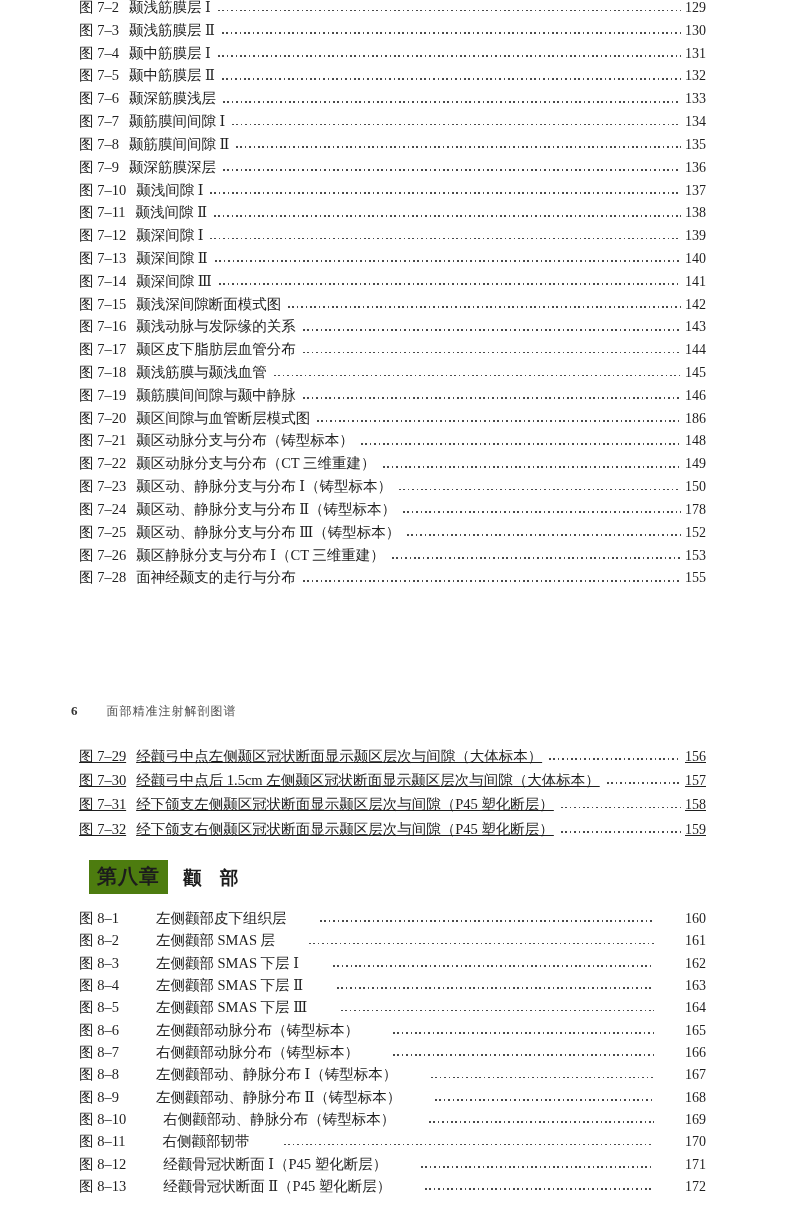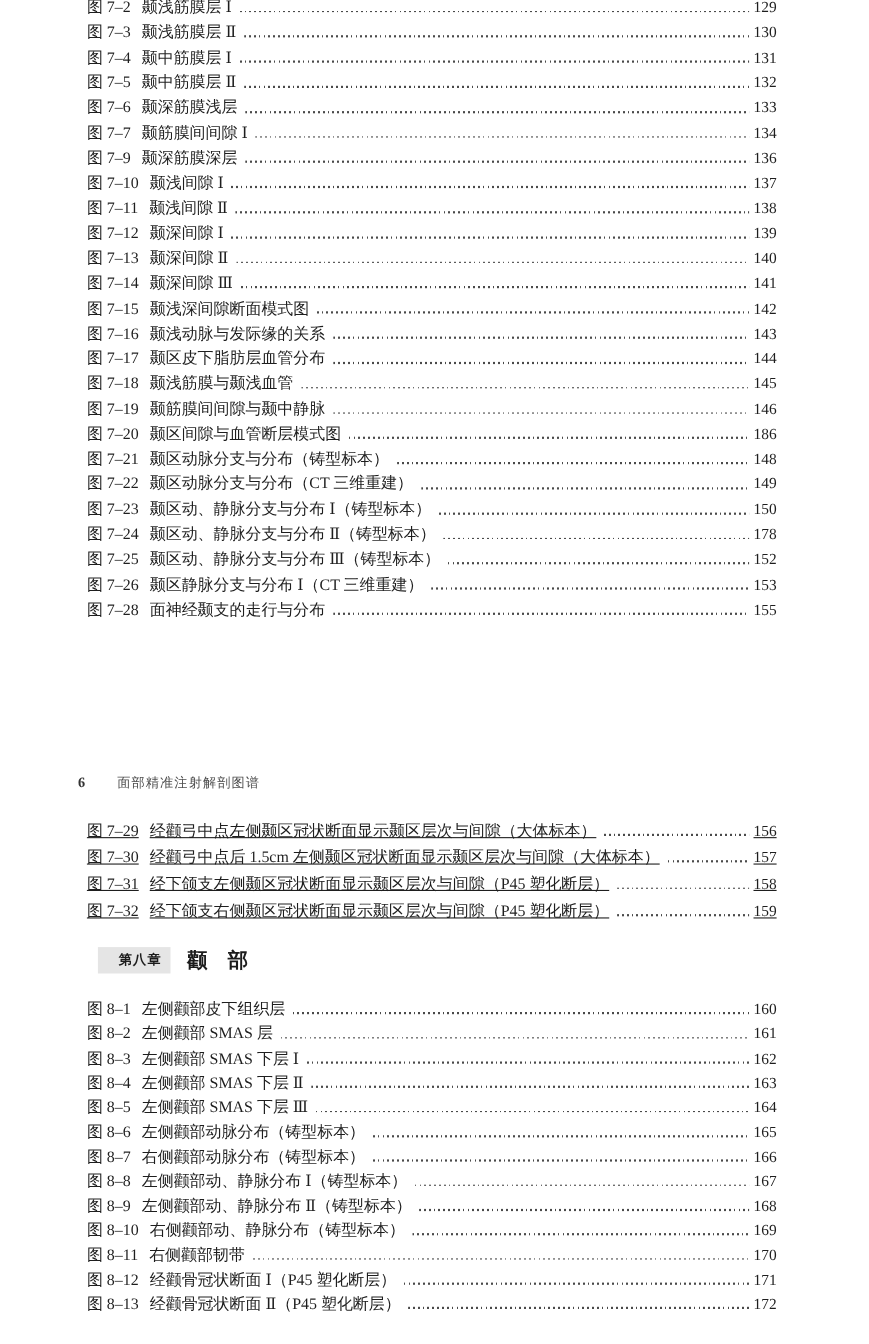--- a/index.html
+++ b/index.html
@@ -20,21 +20,21 @@
     align-items: baseline;
     padding-left: 79px;
     padding-right: 84px;
     font-size: 14.5px;
   }
   #toc-top    { top: -4px;  }
   #toc-top .row    { height: 22.82px; line-height: 22.82px; }
   #toc-mid    { top: 744px; }
   #toc-mid .row    { height: 24.2px;  line-height: 24.2px; text-decoration: underline; }
   #toc-bottom { top: 907px; }
-  #toc-bottom .row { height: 22.33px; line-height: 22.33px; }
+  #toc-bottom .row { height: 22.33px; line-height: 22.33px; gap: 27px; }
 
   .fig   { white-space: pre; }
   .title { margin-left: 10px; white-space: pre; }
   .leader {
     flex: 1;
     height: 1.8px;
     align-self: center;
     transform: translateY(3px);
     margin: 0 4px 0 7px;
     background: repeating-linear-gradient(to right, #4a4a4a 0 1.6px, transparent 1.6px 4.4px);
@@ -52,23 +52,23 @@
   #running-header .bk { margin-left: 26px; color: #4f4f4f; letter-spacing: 1px; }
 
   
   #chapter {
     position: absolute; top: 860px; left: 89px;
     display: flex; align-items: center;
     font-family: "Liberation Sans", "DejaVu Sans", sans-serif;
     font-weight: bold; color: #1c1c1c;
   }
   .ch-label {
-    background: #e5e5e5;
-    padding: 3px 8px 4px 19px;
-    font-size: 12px;
+    background: #4d7c0f;
+    padding: 3px 8px 4px 8px;
+    font-size: 20px;
     letter-spacing: 1px;
   }
   .ch-title { margin-left: 15px; font-size: 18.5px; white-space: pre; text-align: center; }
 </style>
 </head>
 <body>
 
 <div class="page">
 
   <section class="toc" id="toc-top">
@@ -108,20 +108,26 @@
         <span class="num">133</span>
       </div>
 
       <div class="row">
         <span class="fig">图 7–7</span>
         <span class="title">颞筋膜间间隙 Ⅰ</span>
         <span class="leader"></span>
         <span class="num">134</span>
       </div>
 
+      <div class="row">
+        <span class="fig">图 7–8</span>
+        <span class="title">颞筋膜间间隙 Ⅱ</span>
+        <span class="leader"></span>
+        <span class="num">135</span>
+      </div>
 
       <div class="row">
         <span class="fig">图 7–9</span>
         <span class="title">颞深筋膜深层</span>
         <span class="leader"></span>
         <span class="num">136</span>
       </div>
 
       <div class="row">
         <span class="fig">图 7–10</span>

